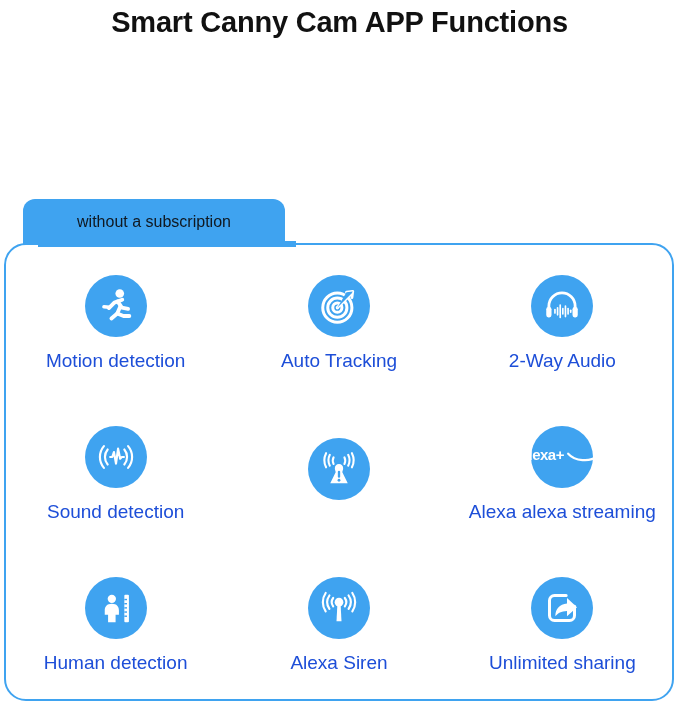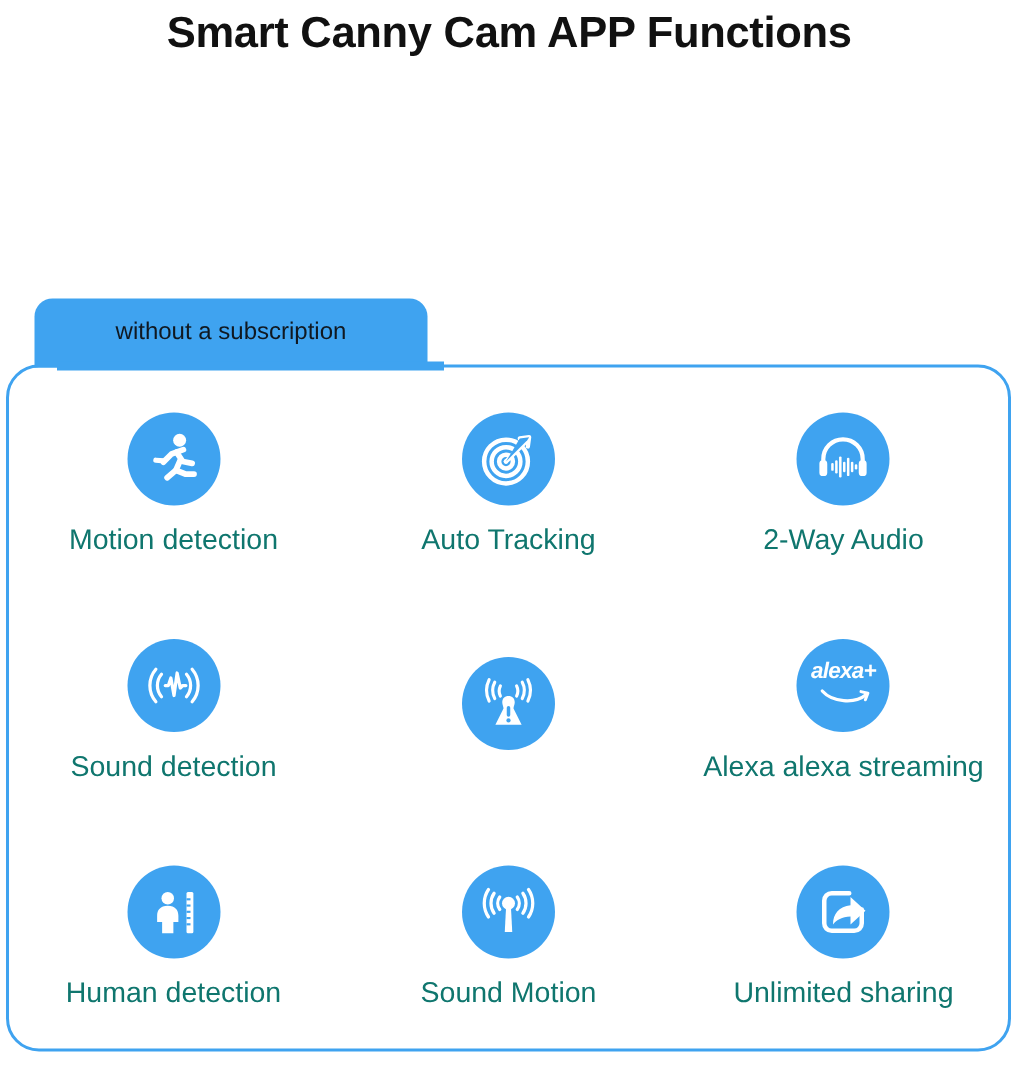--- a/index.html
+++ b/index.html
@@ -122,42 +122,41 @@
     align-items: center;
     justify-content: center;
     margin-bottom: 12px;
   }
   .icon-circle svg {
     display: block;
   }
 
   .cell-label {
     font-size: 19px;
-    color: #0f766e;
+    color: #1d4ed8;
     text-align: center;
     line-height: 24px;
     white-space: nowrap;
     font-family: "Liberation Sans", sans-serif;
   }
 
   .alexa-text {
     color: #ffffff;
     font-size: 15px;
     font-weight: bold;
     letter-spacing: -0.5px;
     line-height: 14px;
     font-family: "Liberation Sans", sans-serif;
   }
   .alexa-wrap {
     display: flex;
-    flex-direction: column;
-    align-items: flex-end;
+    flex-direction: row;
+    align-items: flex-start;
     justify-content: center;
     transform: translateY(-1px);
-    font-style: italic;
   }
 </style>
 </head>
 <body>
 
 <div class="page">
 
   <div class="header">
     <h1 class="title">Smart Canny Cam APP Functions</h1>
   </div>
@@ -286,21 +285,21 @@
           <circle cx="24" cy="17" r="5.2" fill="#fff"></circle>
           <path d="M22 21 L21 40 h6 L26 21 Z" fill="#fff"></path>
           <path d="M17 22 a8.5 8.5 0 0 1 0 -10" stroke="#fff" stroke-width="2.6" fill="none" stroke-linecap="round"></path>
           <path d="M12.5 25 a14 14 0 0 1 0 -16" stroke="#fff" stroke-width="2.6" fill="none" stroke-linecap="round"></path>
           <path d="M8 28 a19.5 19.5 0 0 1 0 -22" stroke="#fff" stroke-width="2.6" fill="none" stroke-linecap="round"></path>
           <path d="M31 22 a8.5 8.5 0 0 0 0 -10" stroke="#fff" stroke-width="2.6" fill="none" stroke-linecap="round"></path>
           <path d="M35.5 25 a14 14 0 0 0 0 -16" stroke="#fff" stroke-width="2.6" fill="none" stroke-linecap="round"></path>
           <path d="M40 28 a19.5 19.5 0 0 0 0 -22" stroke="#fff" stroke-width="2.6" fill="none" stroke-linecap="round"></path>
         </svg>
       </div>
-      <div class="cell-label">Sound Motion</div>
+      <div class="cell-label">Alexa Siren</div>
     </div>
 
     <div class="cell">
       <div class="icon-circle">
         <svg width="40" height="40" viewBox="0 0 48 48" fill="none">
           <path d="M29 9 H15 C11.6 9 9 11.6 9 15 V33 C9 36.4 11.6 39 15 39 H33 C36.4 39 39 36.4 39 33 V22" stroke="#fff" stroke-width="3.6" fill="none" stroke-linecap="round" stroke-linejoin="round"></path>
           <path d="M16 34 C16 25 21 19.5 30 18.5 V12 L42 23 L30 34 V27.5 C23 28 19 30 16 34 Z" fill="#fff"></path>
         </svg>
       </div>
       <div class="cell-label">Unlimited sharing</div>

